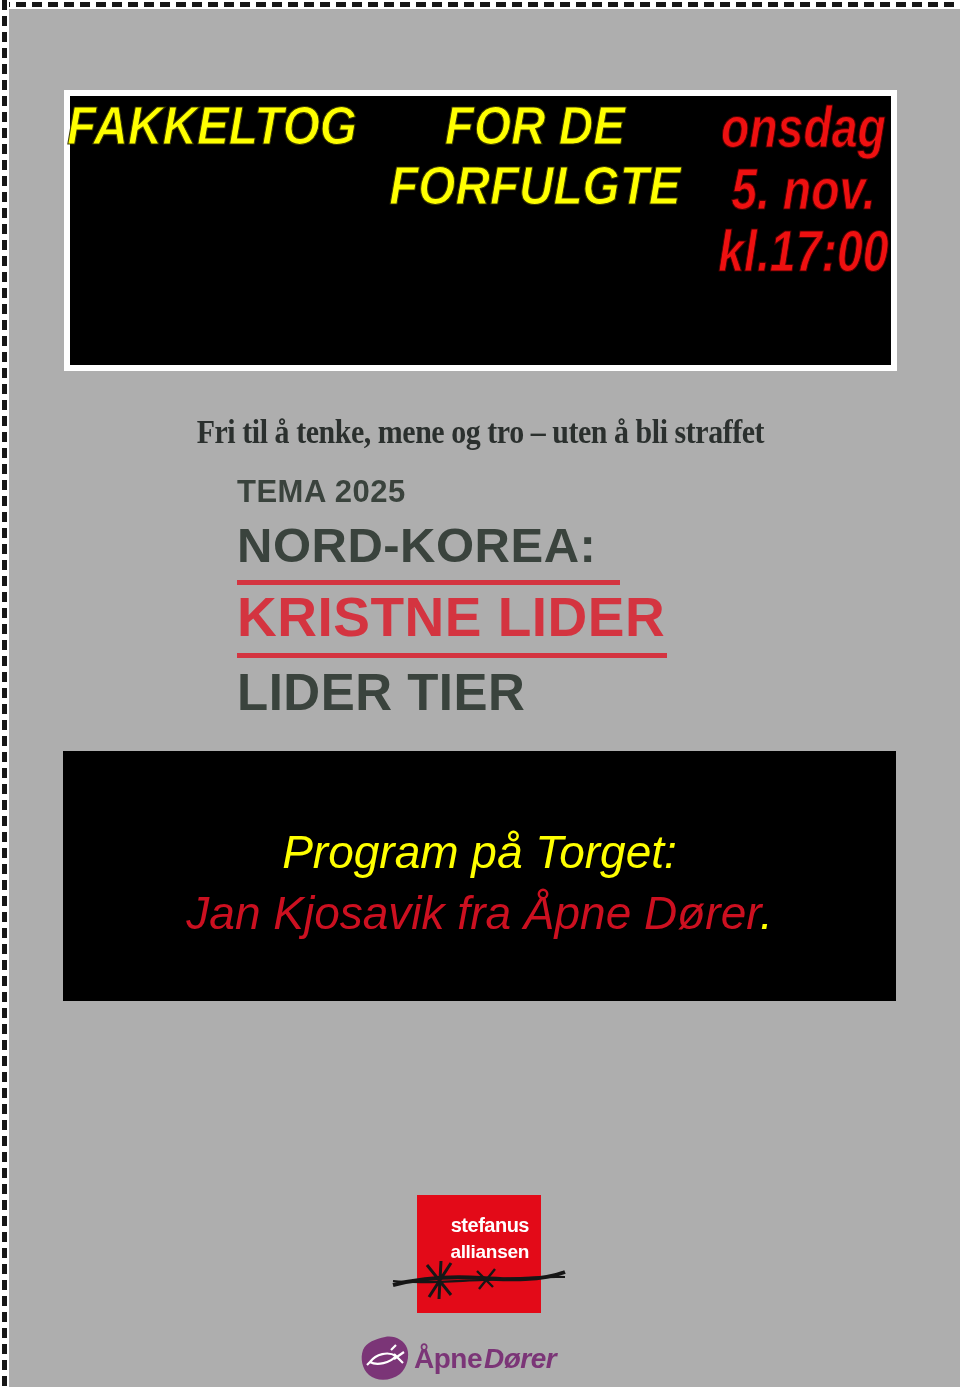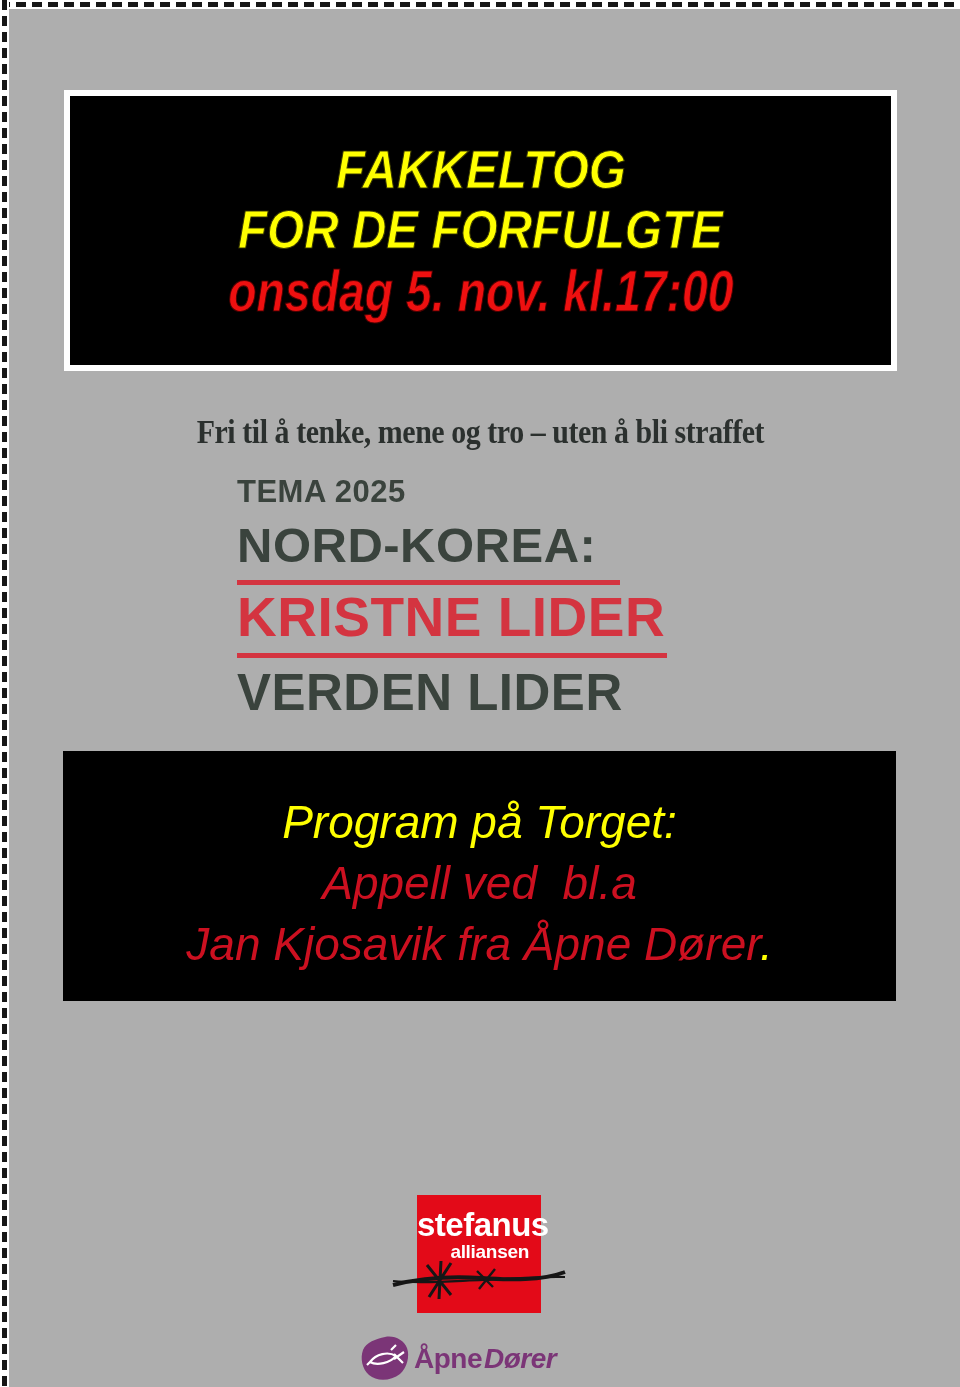--- a/index.html
+++ b/index.html
@@ -14,21 +14,21 @@
   
   .dash-top{position:absolute;top:0;left:0;right:0;height:9px;background:#ffffff;}
   .dash-top::after{content:"";position:absolute;top:2px;left:0;right:0;height:5px;
     background:repeating-linear-gradient(90deg,#161616 0 10px,transparent 10px 16px);}
   .dash-left{position:absolute;top:0;left:0;bottom:0;width:9px;background:#ffffff;}
   .dash-left::after{content:"";position:absolute;left:2px;top:0;bottom:0;width:5px;
     background:repeating-linear-gradient(180deg,#161616 0 10px,transparent 10px 16px);}
 
   
   .top-box{position:absolute;left:64px;top:90px;width:833px;height:281px;background:var(--box-bg);
-    border:6px solid #ffffff;display:flex;flex-direction:column;justify-content:center;
+    border:6px solid #ffffff;display:flex;justify-content:center;
     text-align:center;font-style:italic;font-weight:bold;}
   .top-box .line{white-space:pre-wrap;}
   .top-box .inner{display:inline-block;}
   .l1 .inner,.l2 .inner{font-size:53px;line-height:60px;transform:scaleX(.9);}
   .l3 .inner{font-size:58px;line-height:62px;transform:scaleX(.8);}
   .l4 .inner,.l5 .inner{font-size:38px;line-height:44px;transform:scaleX(.87);}
   .yl{color:var(--yellow);-webkit-text-stroke:1.2px rgba(45,45,0,.9);}
   .rd{color:var(--red-bright);-webkit-text-stroke:1.2px rgba(70,0,0,.9);}
 
   
@@ -53,21 +53,21 @@
   .p-rd{color:var(--program-red);}
   .p-dot{color:var(--yellow);}
 
   
   .action{position:absolute;top:1074px;left:0;width:960px;text-align:center;
     font-weight:bold;font-size:33px;line-height:40px;color:var(--action-dark);letter-spacing:-.3px;}
 
   
   .stefanus{position:absolute;left:417px;top:1195px;width:124px;height:118px;background:var(--stefanus-red);}
   .stef-text{padding:15px 12px 0 0;text-align:right;color:#ffffff;}
-  .stef-1{font-size:33px;line-height:30px;font-weight:bold;letter-spacing:-.5px;}
+  .stef-1{font-size:20px;line-height:30px;font-weight:bold;letter-spacing:-.5px;}
   .stef-2{font-size:19px;line-height:24px;font-weight:bold;letter-spacing:-.3px;}
   .wire{position:absolute;left:-26px;bottom:12px;}
 
   
   .apne{position:absolute;left:360px;top:1334px;display:flex;align-items:center;}
   .apne-text{margin-left:4px;font-size:28px;line-height:50px;font-weight:bold;color:var(--purple);letter-spacing:-.5px;}
   .apne-text .w2{font-style:italic;margin-left:2px;}
 </style>
 </head>
 <body>
@@ -82,26 +82,25 @@
     <div class="line l2"><span class="inner yl">FOR DE FORFULGTE</span></div>
     <div class="line l3"><span class="inner rd">onsdag 5. nov. kl.17:00</span></div>
   </div>
 
   <div class="tagline"><span class="inner">Fri til å tenke, mene og tro – uten å bli straffet</span></div>
 
   <div class="theme">
     <div class="kicker">TEMA 2025</div>
     <div class="h-line h1">NORD-KOREA:</div>
     <div class="h-line h2">KRISTNE LIDER</div>
-    <div class="h-line h3">VERDEN LIDER</div>
+    <div class="h-line h3">LIDER TIER</div>
   </div>
 
   <div class="program-box">
     <div class="line p-yl">Program på Torget:</div>
-    <div class="line p-rd">Appell ved  bl.a</div>
     <div class="line p-rd"><span>Jan Kjosavik fra Åpne Dører</span><span class="p-dot">.</span></div>
   </div>
 
 
   <div class="stefanus">
     <div class="stef-text">
       <div class="stef-1">stefanus</div>
       <div class="stef-2">alliansen</div>
     </div>
     <svg class="wire" width="176" height="46" viewBox="0 0 176 46">

